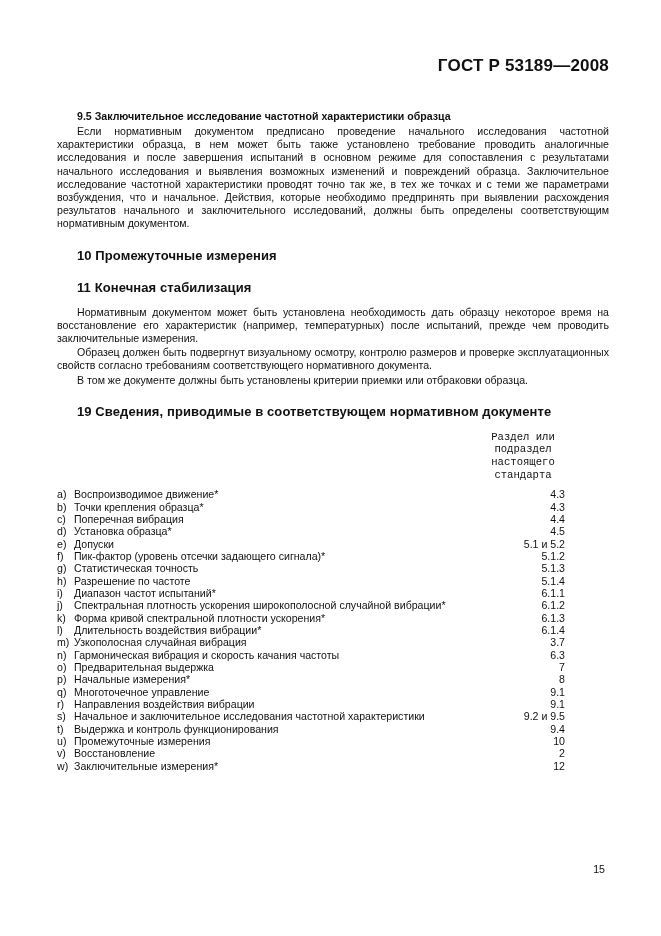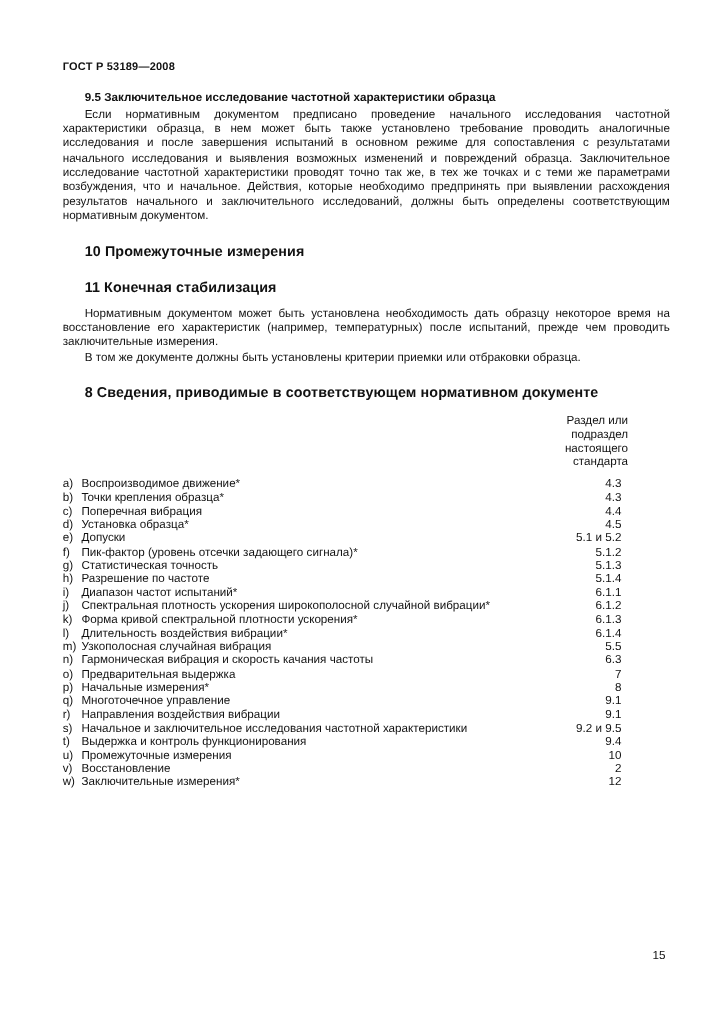--- a/index.html
+++ b/index.html
@@ -4,37 +4,37 @@
 <style>
   * { margin:0; padding:0; box-sizing:border-box; }
   html,body { background:#777; }
   body { font-family:"Liberation Sans", sans-serif; }
   .page {
     width:661px; height:936px; background:#ffffff; color:#111;
     position:relative; margin:0 auto; overflow:hidden;
   }
   .content { padding:56px 52px 0 57px; }
   .doc-header {
-    font-weight:bold; font-size:10px; letter-spacing:.2px;
-    margin-bottom:16px;
+    text-align:right; font-weight:bold; font-size:17px; letter-spacing:.2px;
+    margin-bottom:34px;
   }
   .subheading {
     font-size:10.6px; font-weight:bold; padding-left:20px; margin-bottom:3px;
   }
   p.body-text {
     font-size:10.6px; line-height:13.2px; text-align:justify; text-indent:20px;
     margin-bottom:1px;
   }
   h2.section-heading {
     font-size:13px; font-weight:bold; padding-left:20px;
     margin-top:17px; margin-bottom:11px; letter-spacing:.1px;
   }
   .col-header {
-    width:96px; margin:12px 38px 7px auto; text-align:right;
-    font-size:10.6px; line-height:12.6px; white-space:pre-line;
+    width:96px; margin:12px 38px 7px auto; text-align:center;
+    font-size:10.6px; line-height:12.6px; white-space:pre-line;font-family:Liberation Mono, monospace;
   }
   .req-list { margin-top:2px; }
   .req-row {
     display:flex; justify-content:space-between; align-items:baseline;
     font-size:10.6px; line-height:12.35px; padding-right:44px;
   }
   .req-left { display:flex; }
   .req-label { width:17px; flex:0 0 17px; }
   .req-text { }
   .req-ref { white-space:nowrap; flex:0 0 auto; text-align:center; padding-left:8px; }
@@ -51,23 +51,24 @@
     <div class="doc-header">ГОСТ Р 53189—2008</div>
 
     <div class="subheading">9.5 Заключительное исследование частотной характеристики образца</div>
     <p class="body-text">Если нормативным документом предписано проведение начального исследования частотной характеристики образца, в нем может быть также установлено требование проводить аналогичные исследования и после завершения испытаний в основном режиме для сопоставления с результатами начального исследования и выявления возможных изменений и повреждений образца. Заключительное исследование частотной характеристики проводят точно так же, в тех же точках и с теми же параметрами возбуждения, что и начальное. Действия, которые необходимо предпринять при выявлении расхождения результатов начального и заключительного исследований, должны быть определены соответствующим нормативным документом.</p>
 
     <h2 class="section-heading">10 Промежуточные измерения</h2>
 
     <h2 class="section-heading">11 Конечная стабилизация</h2>
     <p class="body-text">Нормативным документом может быть установлена необходимость дать образцу некоторое время на восстановление его характеристик (например, температурных) после испытаний, прежде чем проводить заключительные измерения.</p>
 
+    <p class="body-text">Образец должен быть подвергнут визуальному осмотру, контролю размеров и проверке эксплуатационных свойств согласно требованиям соответствующего нормативного документа.</p>
     <p class="body-text">В том же документе должны быть установлены критерии приемки или отбраковки образца.</p>
 
-    <h2 class="section-heading">8 Сведения, приводимые в соответствующем нормативном документе</h2>
+    <h2 class="section-heading">19 Сведения, приводимые в соответствующем нормативном документе</h2>
 
     <div class="col-header">Раздел или
 подраздел
 настоящего
 стандарта</div>
 
     <div class="req-list">
         <div class="req-row">
           <span class="req-left">
             <span class="req-label">a)</span>
@@ -150,21 +151,21 @@
             <span class="req-label">l)</span>
             <span class="req-text">Длительность воздействия вибрации*</span>
           </span>
           <span class="req-ref">6.1.4</span>
         </div>
         <div class="req-row">
           <span class="req-left">
             <span class="req-label">m)</span>
             <span class="req-text">Узкополосная случайная вибрация</span>
           </span>
-          <span class="req-ref">5.5</span>
+          <span class="req-ref">3.7</span>
         </div>
         <div class="req-row">
           <span class="req-left">
             <span class="req-label">n)</span>
             <span class="req-text">Гармоническая вибрация и скорость качания частоты</span>
           </span>
           <span class="req-ref">6.3</span>
         </div>
         <div class="req-row">
           <span class="req-left">

